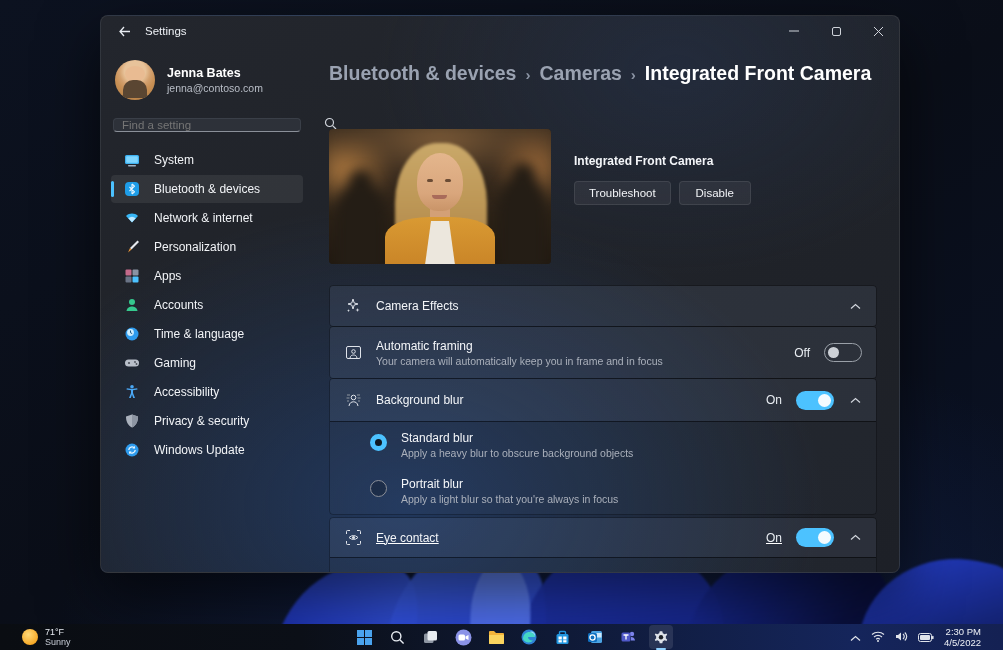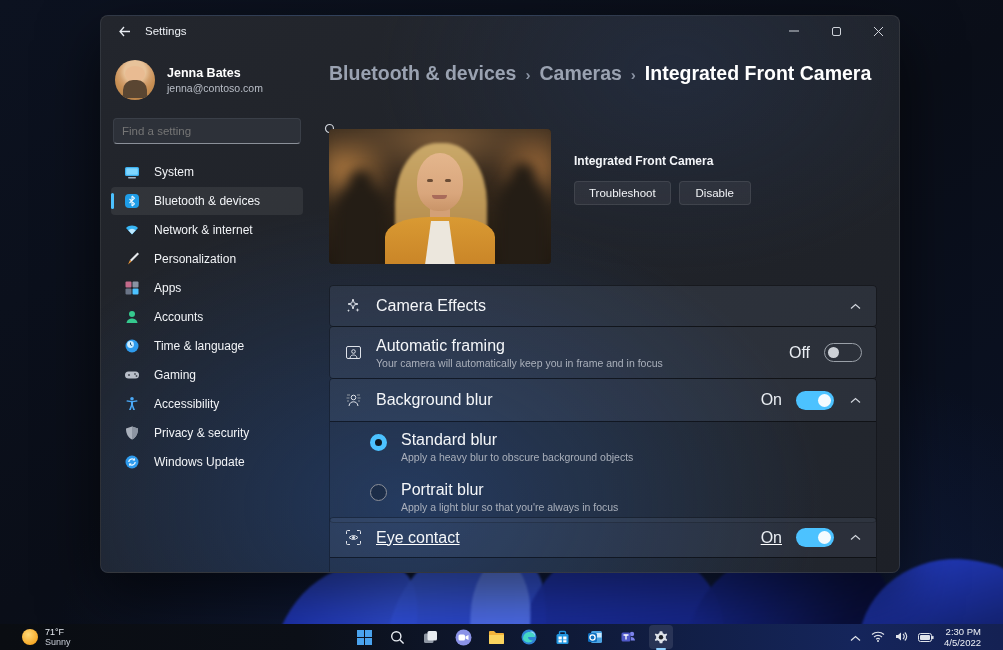--- a/index.html
+++ b/index.html
@@ -50,21 +50,21 @@
   .profile { display:flex; align-items:center; gap:12px; padding:6px 4px 10px 4px; }
   .avatar { width:40px; height:40px; border-radius:50%; position:relative; overflow:hidden; flex:0 0 40px;
     background:radial-gradient(circle at 50% 28%, #e8c39a 0 30%, #d3a06e 45%, #c89055 60%, #b07a3f 100%); }
   .avatar::before { content:""; position:absolute; left:10px; top:6px; width:20px; height:16px; border-radius:50%;
     background:#e9bb92; }
   .avatar::after { content:""; position:absolute; left:8px; top:20px; width:24px; height:18px;
     border-radius:10px 10px 2px 2px; background:#5a4632; }
   .p-name { font-size:12.5px; font-weight:700; color:#fff; }
   .p-email { font-size:10.5px; color:#b9bec7; margin-top:2px; }
 
-  .searchbox { margin:8px 2px 14px 2px; height:26px; background:#2d3139; border:1px solid #3a3f48;
+  .searchbox { margin:8px 2px 14px 2px; height:14px; background:#2d3139; border:1px solid #3a3f48;
     border-bottom:1px solid #8b9099; border-radius:4px; display:flex; align-items:center; padding:0 8px;gap:48px; }
   .searchbox input { flex:1; background:transparent; border:none; outline:none; color:#c6cad2;
     font-size:11.5px; font-family:inherit; }
 
   .nav-item { position:relative; height:28px; display:flex; align-items:center; gap:14px;
     padding-left:12px; border-radius:4px; margin-bottom:1px; cursor:pointer; }
   .nav-item.selected { background:rgba(255,255,255,.075); }
   .nav-item.selected::before { content:""; position:absolute; left:0; top:6px; width:3px; height:16px;
     border-radius:2px; background:#4cc2ff; }
   .nav-label { font-size:12px; color:#f2f4f7; }
@@ -104,24 +104,24 @@
   .btn { min-width:72px; height:24px; padding:0 14px; display:flex; align-items:center; justify-content:center;
     background:rgba(255,255,255,.06); border:1px solid rgba(255,255,255,.09); border-radius:4px;
     font-size:11.5px; color:#f2f4f7; cursor:pointer; }
 
   .card { position:absolute; left:0; width:548px; border-radius:4px; overflow:hidden;
     border:1px solid rgba(0,0,0,.25); }
   .card-hd { display:flex; align-items:center; gap:14px; padding:0 14px;
     background:rgba(164,184,224,.10); }
   .card-bd { background:rgba(140,155,190,.045); }
   .row-ico { width:18px; height:18px; display:flex; align-items:center; justify-content:center; flex:0 0 18px; }
-  .row-title { font-size:16px; color:#f4f6f9; }
+  .row-title { font-size:12px; color:#f4f6f9; }
   .row-sub { font-size:10.5px; color:#aab0bb; margin-top:2px; }
   .hd-right { margin-left:auto; display:flex; align-items:center; gap:14px; }
-  .state-label { font-size:16px; color:#e9edf2; }
+  .state-label { font-size:12px; color:#e9edf2; }
 
   .toggle { width:38px; height:19px; border-radius:10px; position:relative; cursor:pointer; }
   .toggle.on { background:#4cc2ff; }
   .toggle.on::after { content:""; position:absolute; right:3px; top:3px; width:13px; height:13px; border-radius:50%; background:#f4fbff; }
   .toggle.off { background:transparent; border:1px solid #9aa0a8; }
   .toggle.off::after { content:""; position:absolute; left:3px; top:3px; width:11px; height:11px; border-radius:50%; background:#ccd0d6; }
 
   .chev { width:14px; height:14px; display:flex; align-items:center; justify-content:center; cursor:pointer; }
 
   .radio-row { display:flex; gap:14px; padding:9px 14px 9px 40px; align-items:flex-start; }

